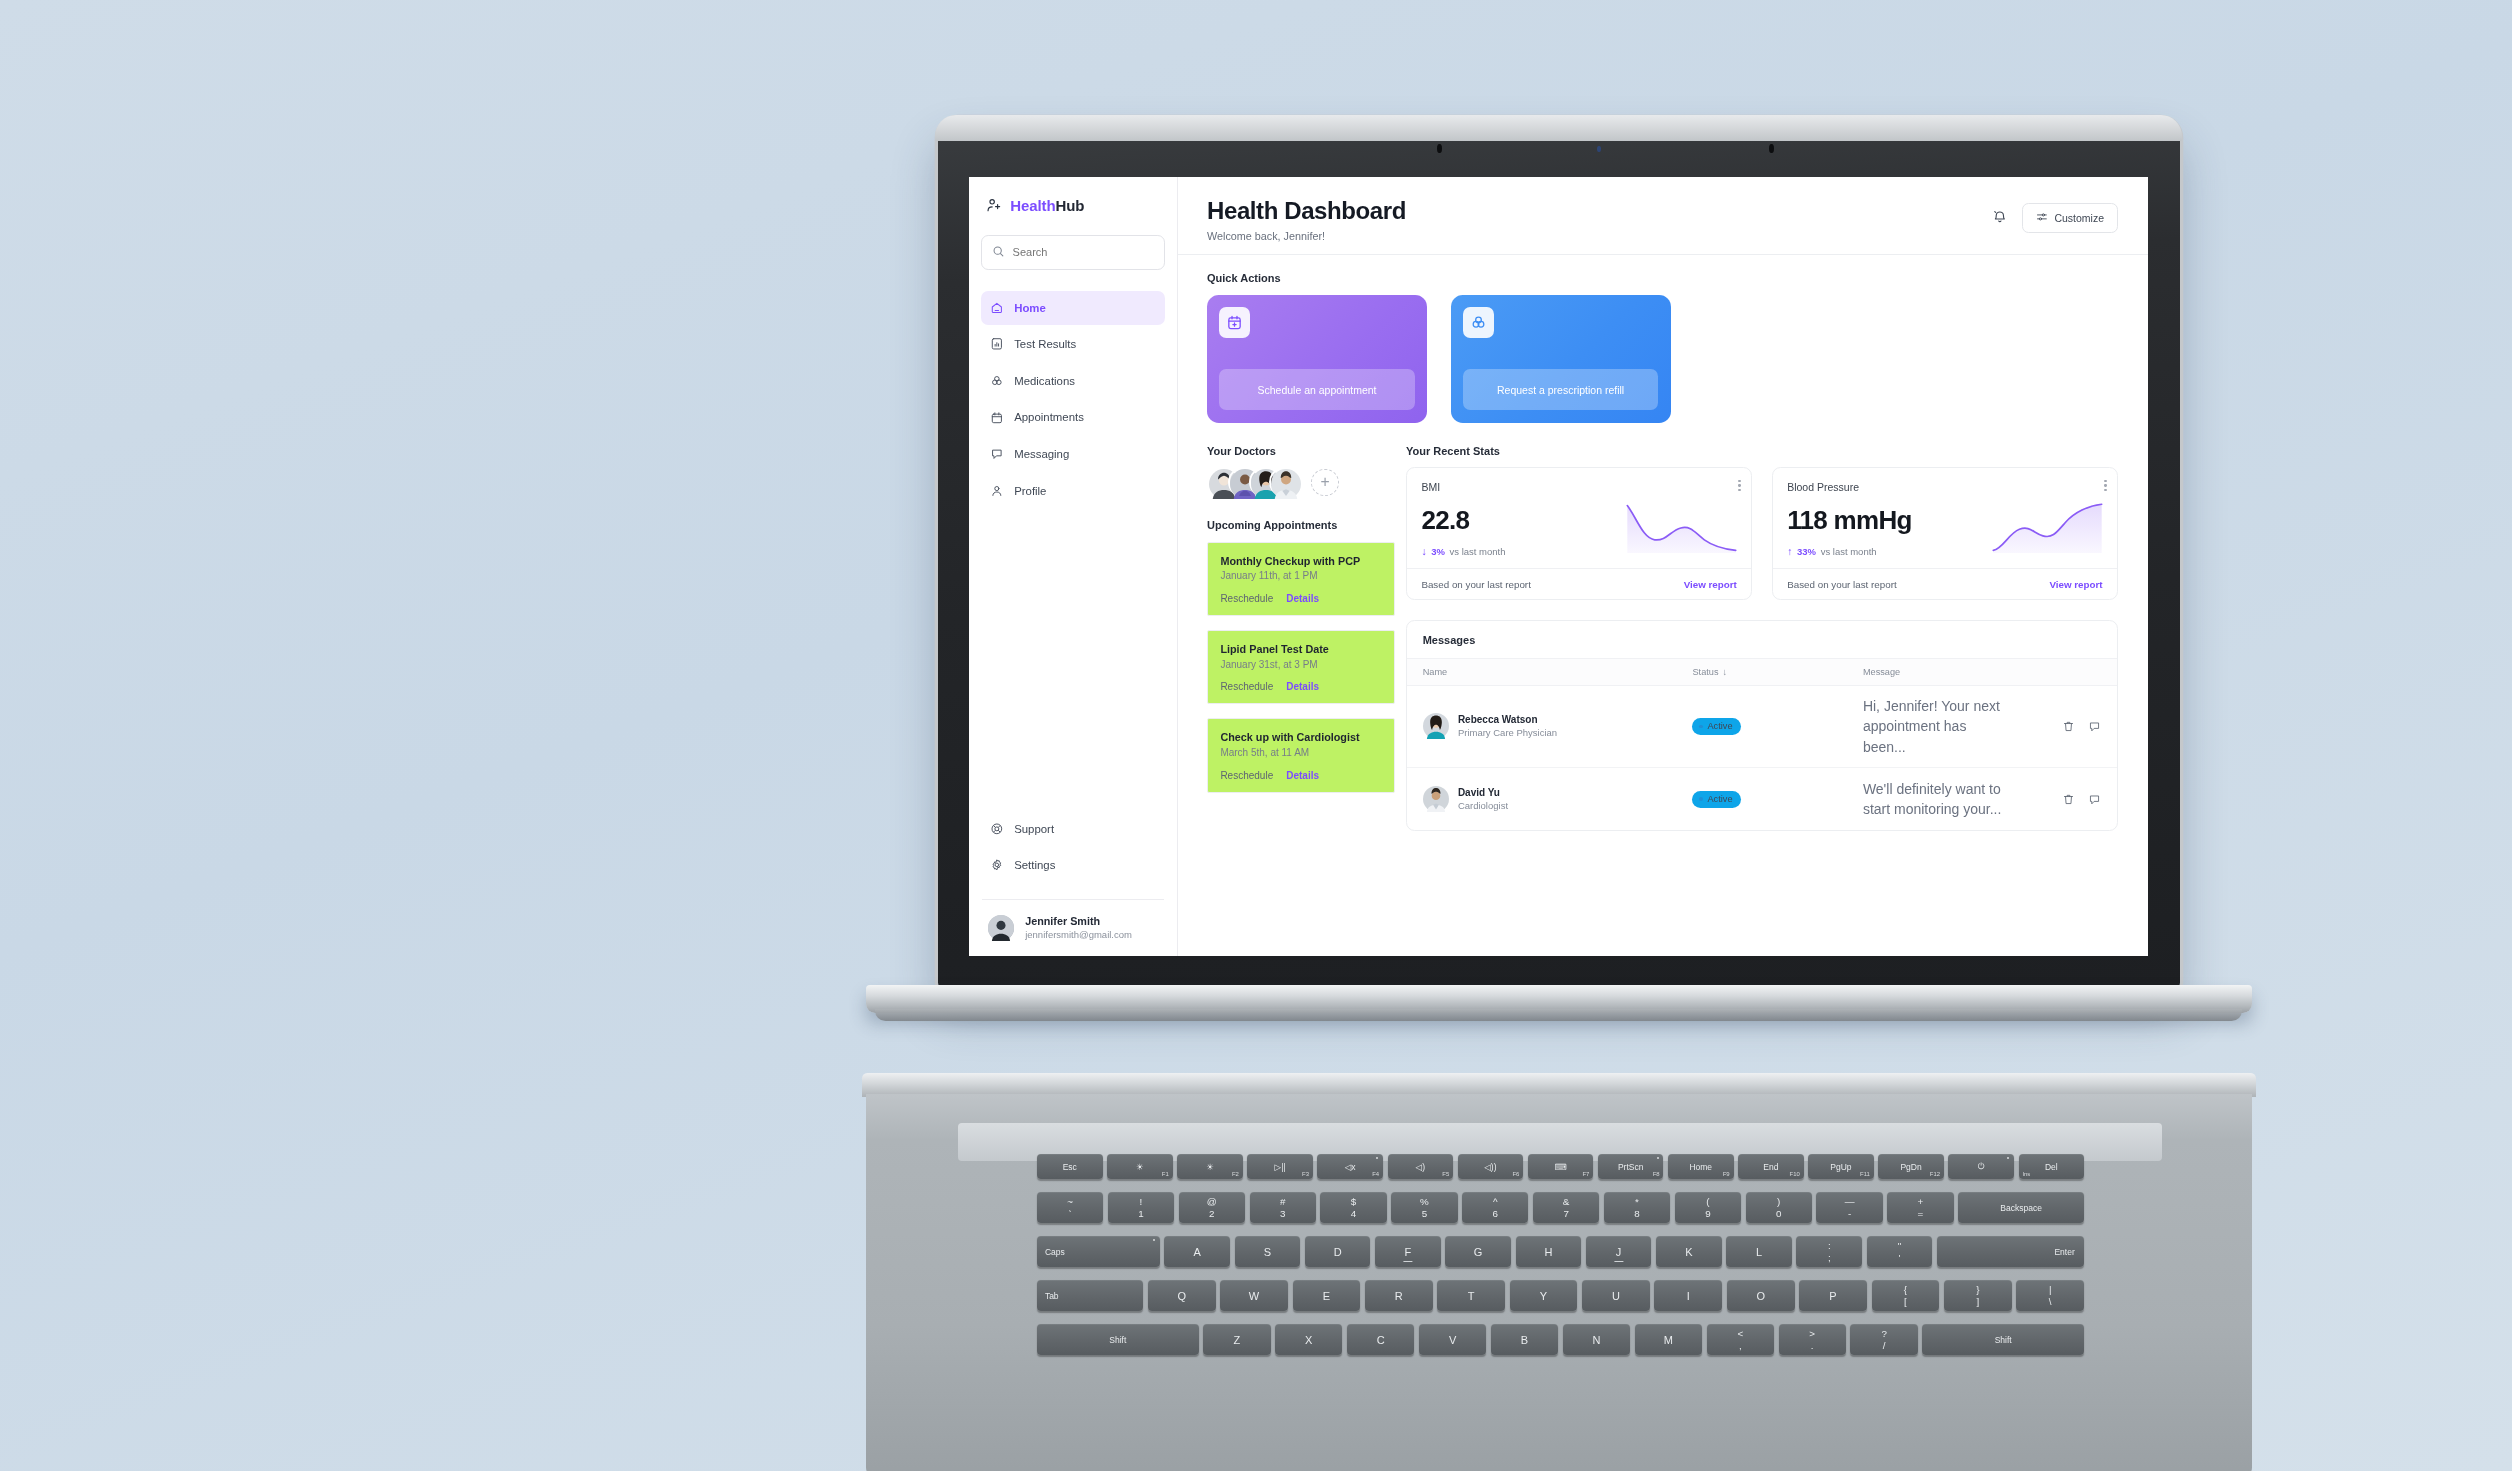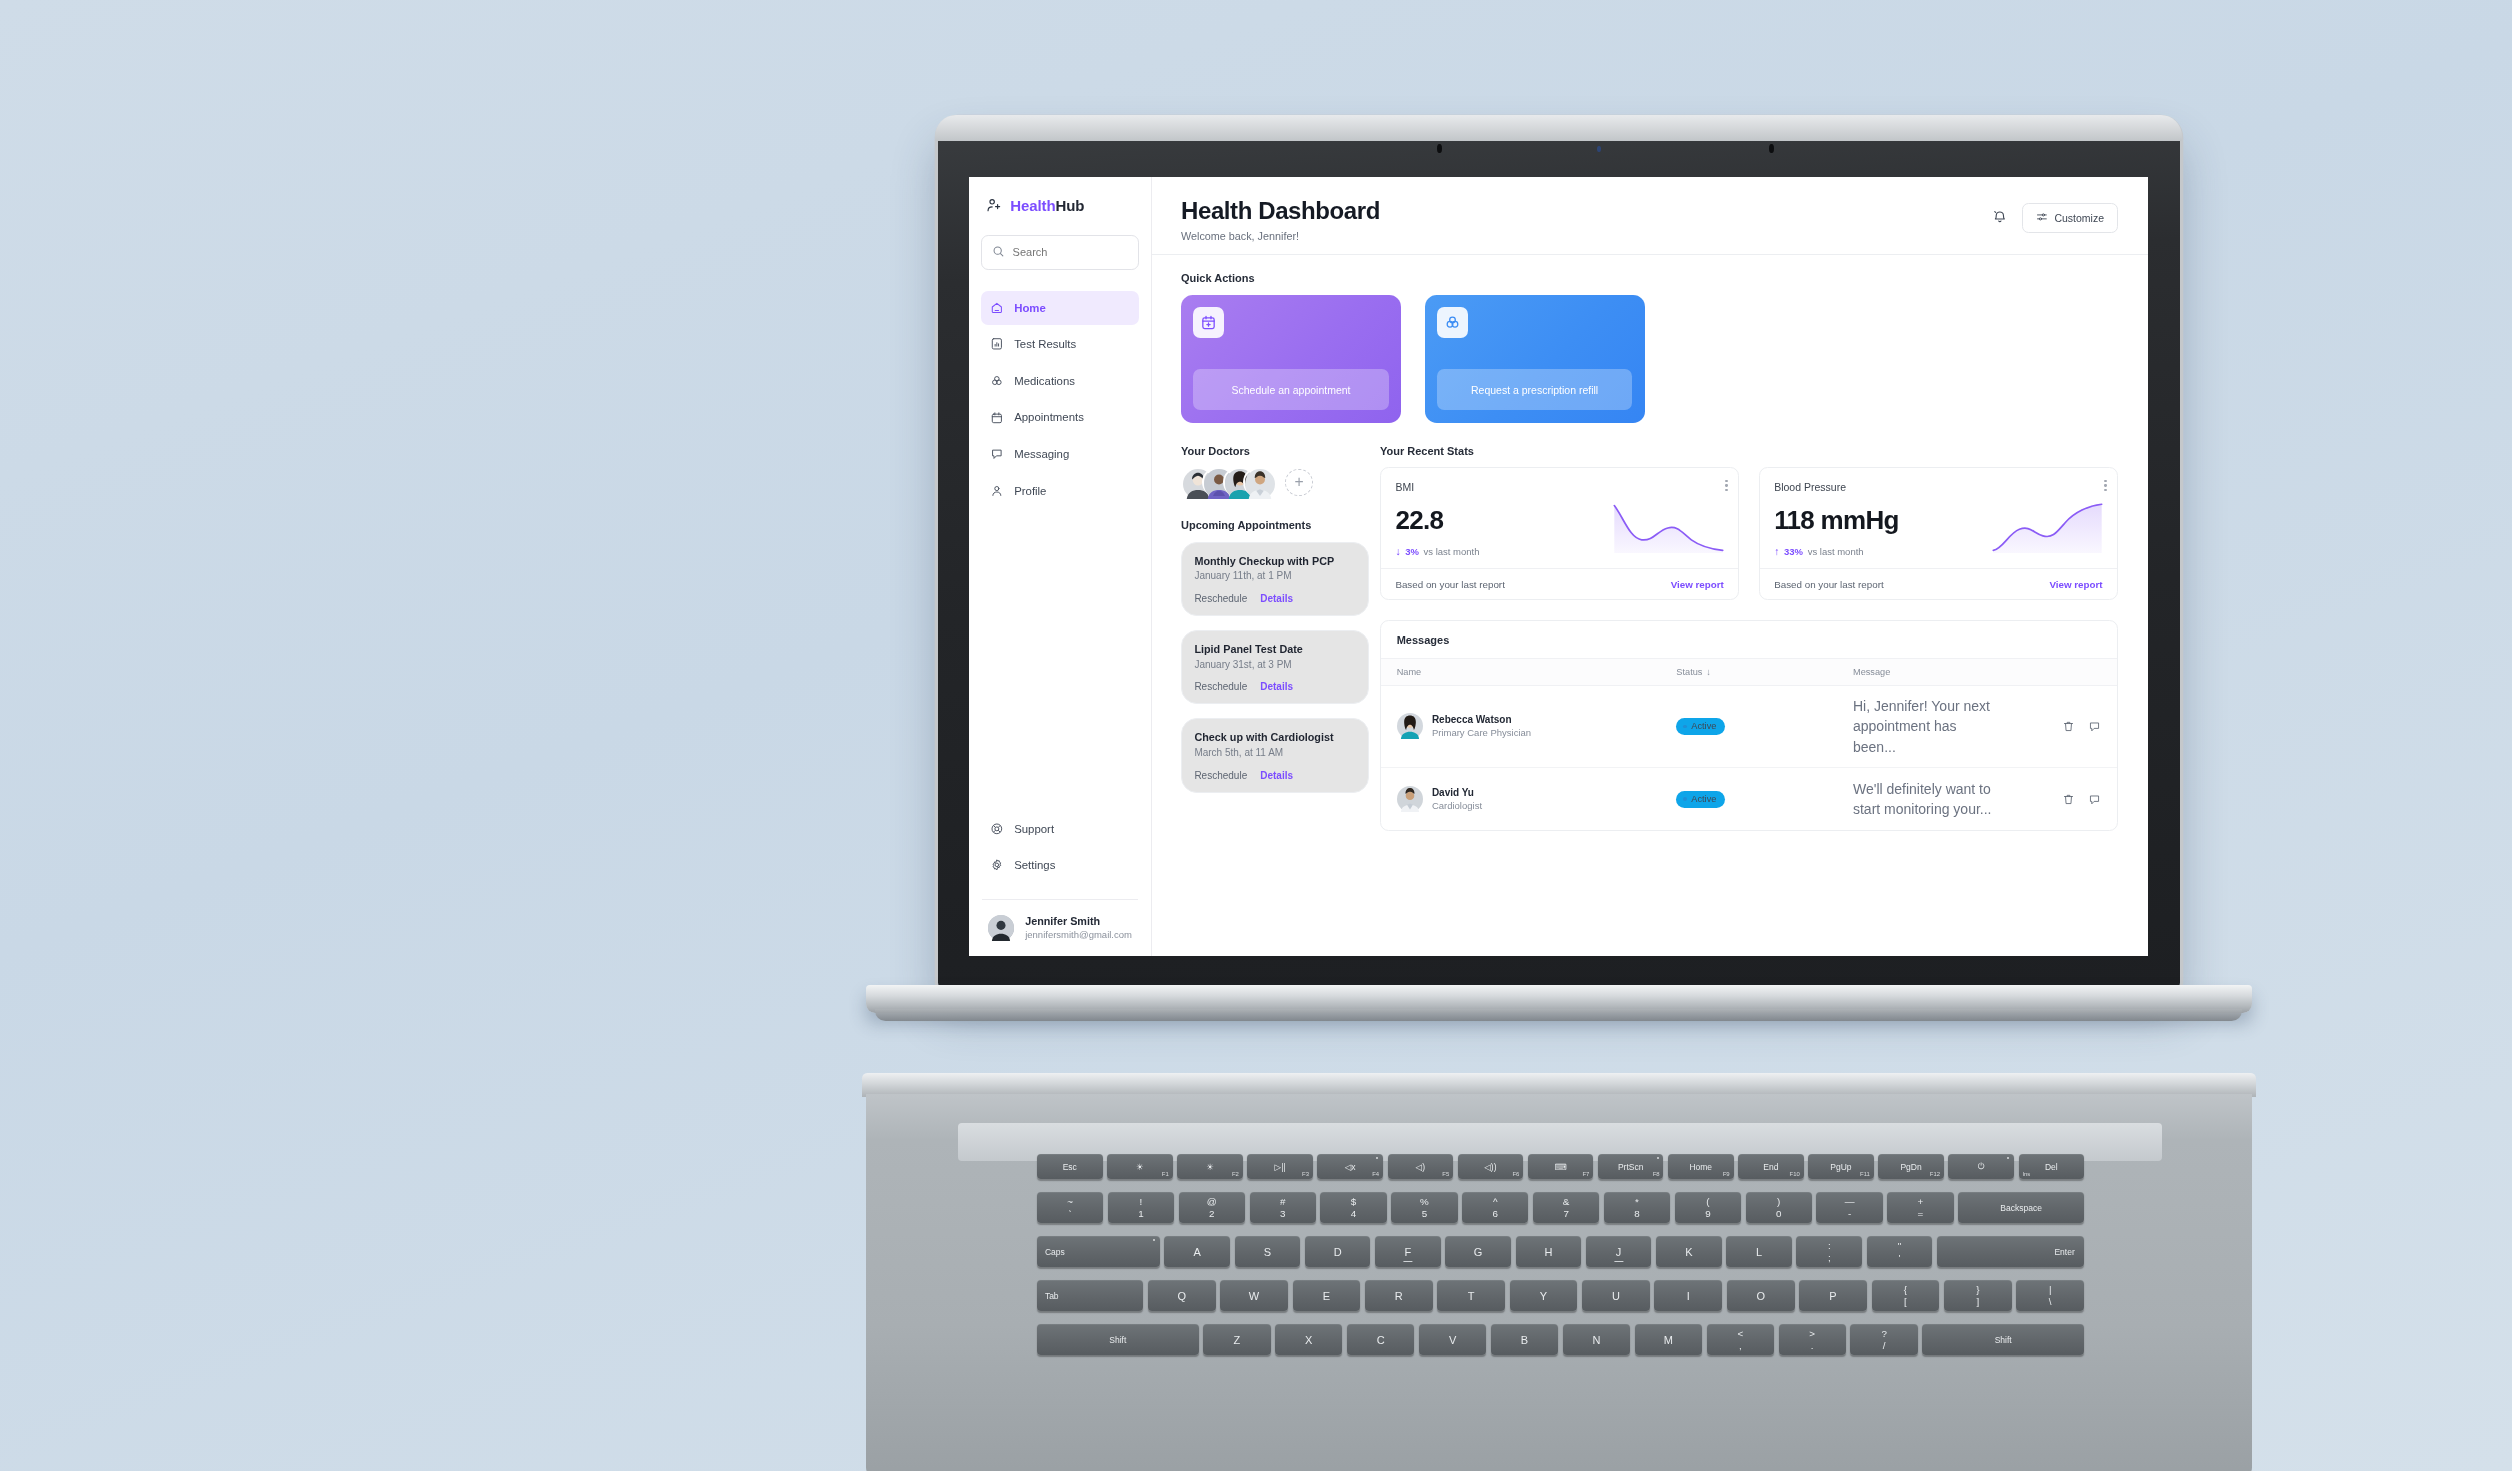--- a/index.html
+++ b/index.html
@@ -74,21 +74,21 @@
   .key.w-caps { flex:1.75 1 0; font-size:8.5px; justify-content:flex-start; padding-left:7.9px; }
   .key.w-ent { flex:2.1 1 0; font-size:8.5px; justify-content:flex-end; padding-right:9.2px; }
   .key.w-shift { flex:2.4 1 0; font-size:8.5px; }
   .key .dot { position:absolute; top:3.3px; right:4.6px; width:2px; height:2px; border-radius:50%; background:#d8dbdd; }
   .key .uline { position:absolute; bottom:4.6px; left:50%; transform:translateX(-50%); width:9.2px; height:1.3px; background:#cfd3d6; }
 
   
   .app { display:flex; width:1179px; height:779px; background:#fff; font-size:10.5px; color:#1f2430; }
 
   
-  .sidebar { width:183px; border-right:0.7px solid #ececf0; display:flex; flex-direction:column; padding:17px 11.8px 13px; background:#fff; }
+  .sidebar { width:209px; border-right:0.7px solid #ececf0; display:flex; flex-direction:column; padding:17px 11.8px 13px; background:#fff; }
   .brand { display:flex; align-items:center; gap:7.9px; padding:2.6px 5.2px 0; margin-bottom:19.6px; }
   .brand-name { font-size:15px; font-weight:700; letter-spacing:-0.1px; color:#232834; }
   .brand-name b { color:#7c4dff; font-weight:700; }
   .search-box { display:flex; align-items:center; gap:7.9px; height:35px; border:0.7px solid #e2e3e8;
     border-radius:7.2px; padding:0 10.5px; margin-bottom:21px; }
   .search-input { border:0; outline:0; font-size:11px; color:#8b919c; font-family:inherit; background:transparent; width:100%; }
   .nav { display:flex; flex-direction:column; gap:2.6px; }
   .nav-item { display:flex; align-items:center; gap:10.5px; height:34px; padding:0 9.2px; border-radius:7.2px;
     color:#3f4754; font-size:11.4px; cursor:pointer; }
   .nav-item.active { background:#f0eafe; color:#7c4dff; font-weight:600; }
@@ -126,21 +126,21 @@
 
   
   .cols { display:flex; gap:11px; }
   .col-left { width:188px; }
   .col-right { flex:1; }
   .docs-row { display:flex; align-items:center; margin-bottom:22px; }
   .avatar { width:30px; height:30px; border-radius:50%; border:2px solid #fff; background-size:cover; background-position:center; }
   .docs-row .avatar + .avatar { margin-left:-9.2px; }
   .add-doc { width:27.5px; height:27.5px; border-radius:50%; border:1px dashed #c9ccd3; margin-left:11.8px;
     display:flex; align-items:center; justify-content:center; color:#9aa0ab; font-size:15.7px; cursor:pointer; }
-  .appt-card { border:0.7px solid #eceef1; border-radius:16px; padding:11.8px 12.4px 11px; margin-bottom:13.7px; background:#e5e5e5; }
+  .appt-card { border:0.7px solid #eceef1; border-radius:2px; padding:11.8px 12.4px 11px; margin-bottom:13.7px; background:#bef264; }
   .appt-title { font-size:10.8px; font-weight:700; color:#1f2430; }
   .appt-date { font-size:10px; color:#767d89; margin-top:3.9px; }
   .appt-links { display:flex; gap:13px; margin-top:11.8px; font-size:10px; }
   .lnk-resch { color:#5d6572; cursor:pointer; }
   .lnk-det { color:#7c4dff; font-weight:600; cursor:pointer; }
 
   
   .stats-row { display:flex; gap:19.6px; margin-bottom:19.6px; }
   .stat-card { flex:1; border:0.7px solid #eceef1; border-radius:8.5px; background:#fff; }
   .stat-body { padding:13px 14.4px 10.5px; position:relative; display:flex; }

